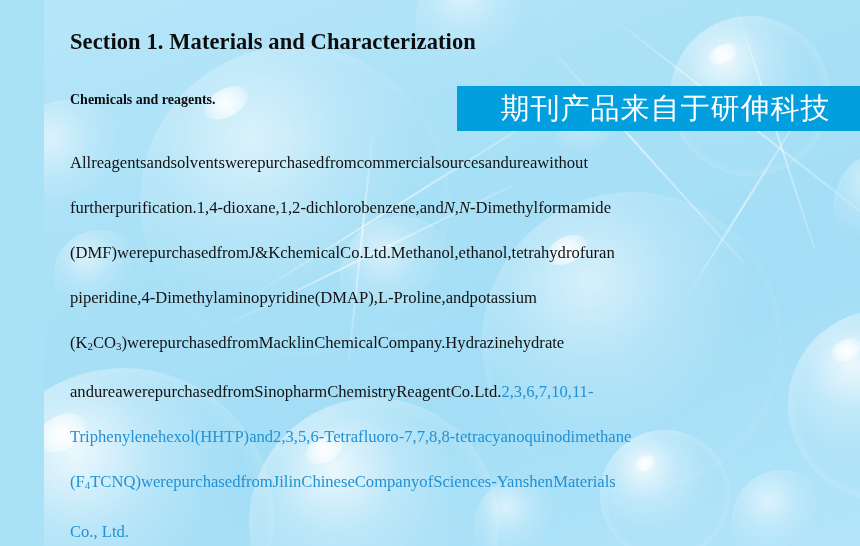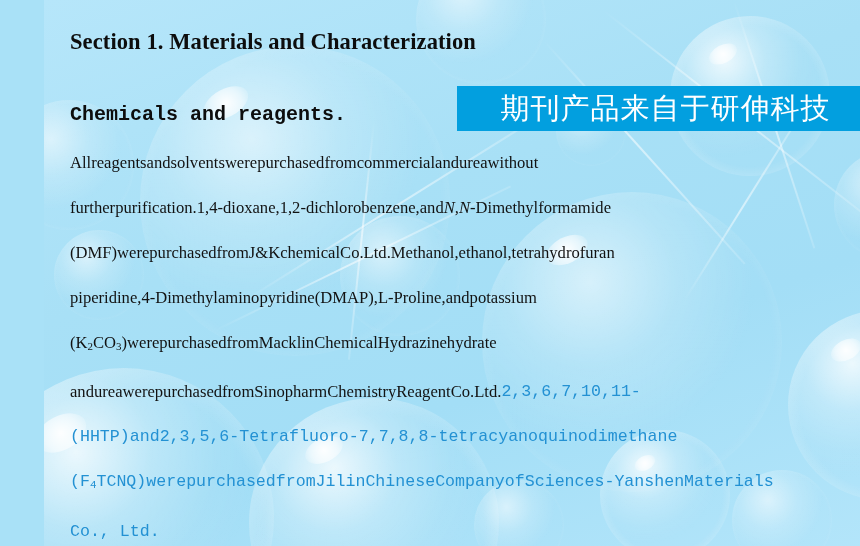--- a/index.html
+++ b/index.html
@@ -59,26 +59,25 @@
     position: absolute;
     left: 26px; top: 29px;
     font-size: 22.5px;
     font-weight: bold;
     color: #0d0d0d;
     letter-spacing: .1px;
     white-space: nowrap;
   }
   .subhead {
     position: absolute;
-    left: 26px; top: 103px;
-    font-size: 20px;
+    left: 26px; top: 92px;
+    font-size: 14px;
     font-weight: bold;
     color: #0d0d0d;
     white-space: nowrap;
-    font-family: Liberation Mono, monospace;
   }
   .banner {
     position: absolute;
     left: 413px; top: 86px;
     width: 417px; height: 45px;
     background: #029fdf;
     color: #ffffff;
     font-family: "DejaVu Sans", "Liberation Sans", sans-serif;
     font-size: 29px;
     line-height: 45px;
@@ -89,21 +88,21 @@
   }
   .para {
     position: absolute;
     left: 26px; top: 140px;
     width: 806px;
     font-size: 16.6px;
     line-height: 45px;
     color: #121212;
     text-align: justify;
   }
-  .blue { color: #2391d3; font-family: Liberation Mono, monospace; }
+  .blue { color: #2391d3; }
   .ital { font-style: italic; }
   sub { font-size: 66%; vertical-align: -.22em; }
 
   
   .jline {
     display: flex;
     justify-content: flex-start;
     white-space: pre;
   }
   .jline.last { justify-content: flex-start; }
@@ -166,20 +165,21 @@
 
       <div class="jline">
         <span>All</span>
         <span>reagents</span>
         <span>and</span>
         <span>solvents</span>
         <span>were</span>
         <span>purchased</span>
         <span>from</span>
         <span>commercial</span>
+        <span>sources</span>
         <span>and</span>
         <span>urea</span>
         <span>without</span>
       </div>
 
       <div class="jline">
         <span>further</span>
         <span>purification.</span>
         <span>1,4-dioxane,</span>
         <span>1,2-dichlorobenzene,</span>
@@ -205,27 +205,27 @@
       <div class="jline">
         <span>piperidine,</span>
         <span>4-Dimethylaminopyridine</span>
         <span>(DMAP),</span>
         <span>L-Proline,</span>
         <span>and</span>
         <span>potassium</span>
       </div>
 
       <div class="jline" id="line5">
-      <span>(K<sub>2</sub>CO<sub>3</sub>)</span><span>were</span><span>purchased</span><span>from</span><span>Macklin</span><span>Chemical</span><span>Hydrazine</span><span>hydrate</span></div>
+      <span>(K<sub>2</sub>CO<sub>3</sub>)</span><span>were</span><span>purchased</span><span>from</span><span>Macklin</span><span>Chemical</span><span>Company.</span><span>Hydrazine</span><span>hydrate</span></div>
 
       <div class="jline" id="line6">
       <span>and</span><span>urea</span><span>were</span><span>purchased</span><span>from</span><span>Sinopharm</span><span>Chemistry</span><span>Reagent</span><span>Co.</span><span>Ltd.</span><span class="blue">2,3,6,7,10,11-</span></div>
 
       <div class="jline blue" id="line7">
-      <span>(HHTP)</span><span>and</span><span>2,3,5,6-Tetrafluoro-7,7,8,8-tetracyanoquinodimethane</span></div>
+      <span>Triphenylenehexol</span><span>(HHTP)</span><span>and</span><span>2,3,5,6-Tetrafluoro-7,7,8,8-tetracyanoquinodimethane</span></div>
 
       <div class="jline blue" id="line8">
       <span>(F<sub>4</sub>TCNQ)</span><span>were</span><span>purchased</span><span>from</span><span>Jilin</span><span>Chinese</span><span>Company</span><span>of</span><span>Sciences-Yanshen</span><span>Materials</span></div>
 
       <div class="jline last blue">
         <span>Co., Ltd.</span>
       </div>
 
     </div>
   </div>

